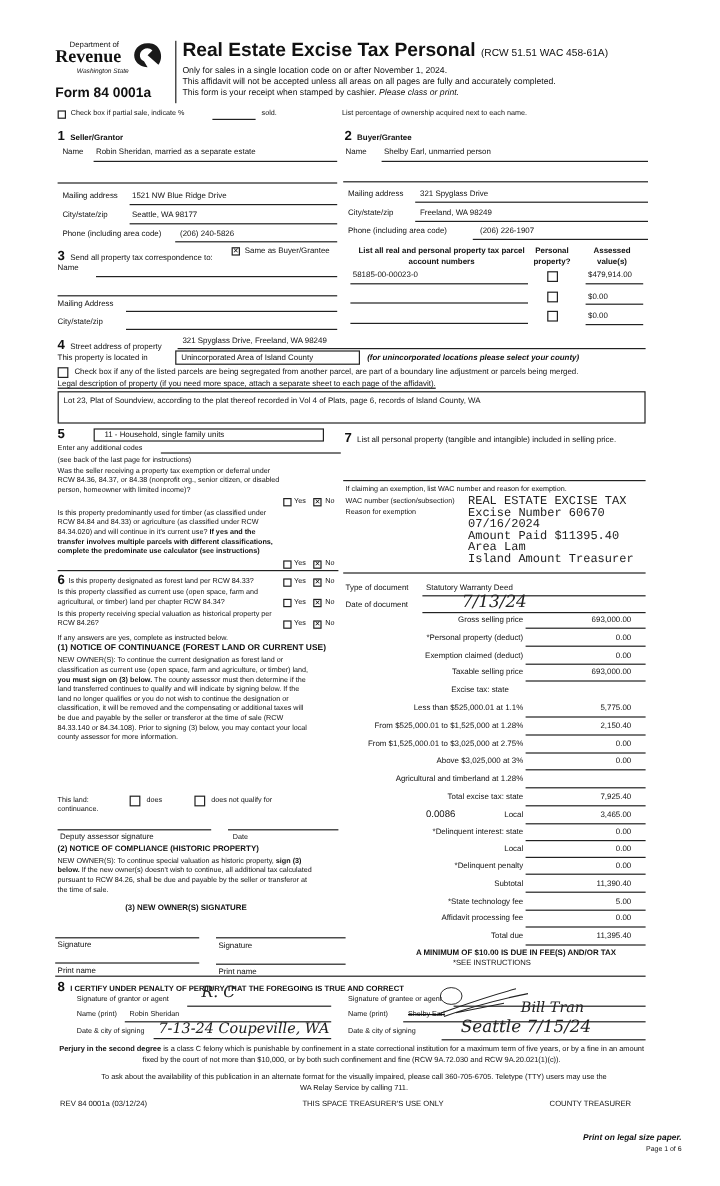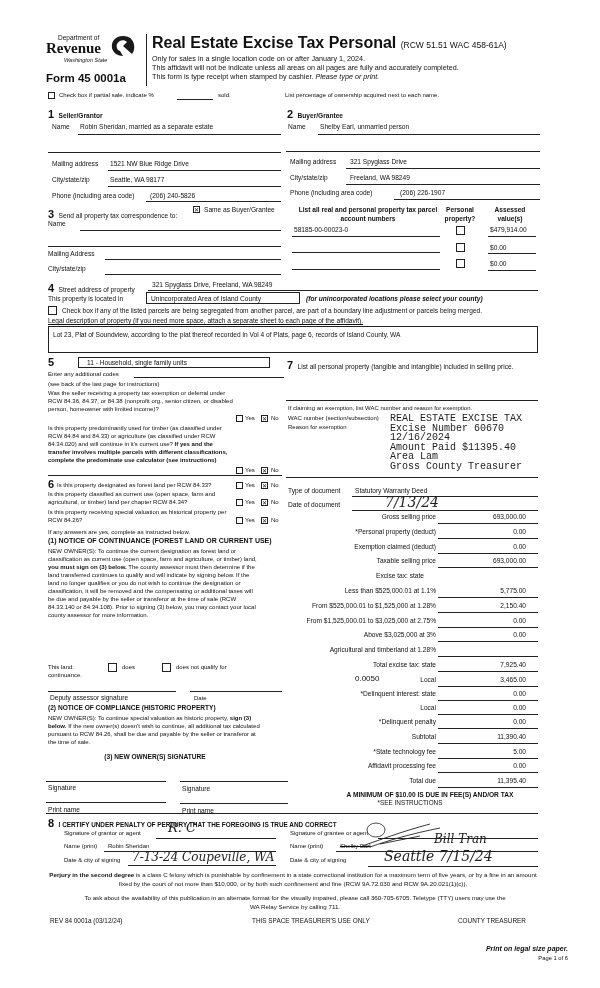--- a/index.html
+++ b/index.html
@@ -26,32 +26,32 @@
 <body>
 
 <div class="abs" style="left:46px;top:34px;width:100px;height:36px;">
   <div class="abs t6" style="left:12px;top:0;font-size:6.5px;">Department of</div>
   <div class="abs b" style="left:0;top:7px;font-size:15px;line-height:15px;font-family:'Liberation Serif',serif;">Revenue</div>
   <div class="abs i" style="left:18px;top:23px;font-size:5.5px;">Washington State</div>
   <svg class="abs" style="left:64px;top:0;" width="26" height="24" viewBox="0 0 26 24">
     <path d="M13 2 C5 2 1 8 2 14 C3 19 8 22 13 22 L10 17 C7 16 6 13 7 10 C9 6 14 5 17 8 L13 12 L22 20 C25 16 25 10 22 6 C20 3 17 2 13 2 Z" fill="#1a1a1a"></path>
   </svg>
 </div>
-<div class="abs b" style="left:46px;top:72px;font-size:11.5px;">Form 45 0001a</div>
+<div class="abs b" style="left:46px;top:72px;font-size:11.5px;">Form 84 0001a</div>
 <div class="abs" style="left:146px;top:34px;width:0;height:52px;border-left:1.5px solid #222;"></div>
 
 <div class="abs" style="left:152px;top:34px;width:440px;">
   <span class="b" style="font-size:16px;">Real Estate Excise Tax Personal</span>
   <span style="font-size:8.5px;">(RCW 51.51 WAC 458-61A)</span>
 </div>
-<div class="abs t8" style="left:152px;top:54px;">Only for sales in a single location code on or after January 1, 2024.</div>
-<div class="abs t8" style="left:152px;top:63px;">This affidavit will not be indicate unless all areas on all pages are fully and accurately completed.</div>
+<div class="abs t8" style="left:152px;top:54px;">Only for sales in a single location code on or after November 1, 2024.</div>
+<div class="abs t8" style="left:152px;top:63px;">This affidavit will not be accepted unless all areas on all pages are fully and accurately completed.</div>
 <div class="abs t8" style="left:152px;top:72px;">
-  <span>This form is type receipt when stamped by cashier.</span>
-  <span class="i">Please type or print.</span>
+  <span>This form is your receipt when stamped by cashier.</span>
+  <span class="i">Please class or print.</span>
 </div>
 
 <div class="cb" style="left:48px;top:92px;"></div>
 <div class="abs t6" style="left:59px;top:91px;">Check box if partial sale, indicate %</div>
 <div class="line" style="left:177px;top:99px;width:36px;"></div>
 <div class="abs t6" style="left:218px;top:91px;">sold.</div>
 <div class="abs t6" style="left:285px;top:91px;">List percentage of ownership acquired next to each name.</div>
 
 <div class="abs" style="left:48px;top:104px;">
   <span class="num">1</span>
@@ -173,24 +173,24 @@
   <span class="t7">List all personal property (tangible and intangible) included in selling price.</span>
 </div>
 <div class="line" style="left:286px;top:400px;width:252px;"></div>
 <div class="abs t6" style="left:288px;top:404px;">If claiming an exemption, list WAC number and reason for exemption.</div>
 <div class="abs t6" style="left:288px;top:414px;">WAC number (section/subsection)</div>
 <div class="abs t6" style="left:288px;top:423px;">Reason for exemption</div>
 
 <div class="abs stamp" style="left:390px;top:414px;width:142px;">
   <div>REAL ESTATE EXCISE TAX</div>
   <div>Excise Number 60670</div>
-  <div>12/16/2024</div>
+  <div>07/16/2024</div>
   <div>Amount Paid $11395.40</div>
   <div>Area Lam</div>
-  <div>Gross County Treasurer</div>
+  <div>Island Amount Treasurer</div>
 </div>
 <div class="line thick" style="left:286px;top:477px;width:252px;"></div>
 
 <div class="abs num" style="left:48px;top:478px;">6</div>
 <div class="abs t6" style="left:57px;top:481px;width:175px;">Is this property designated as forest land per RCW 84.33?</div>
 <div class="cb" style="left:236px;top:482px;"></div>
 <div class="abs t6" style="left:245px;top:481px;">Yes</div>
 <div class="cb x" style="left:261px;top:482px;"></div>
 <div class="abs t6" style="left:271px;top:481px;">No</div>
 
@@ -297,21 +297,21 @@
     <div class="abs t6 right" style="left:286px;top:646px;width:150px;font-size:6.6px;">Agricultural and timberland at 1.28%</div>
     <div class="abs t6 right" style="left:440px;top:646px;width:86px;font-size:6.6px;"></div>
     <div class="line" style="left:438px;top:656px;width:100px;"></div>
   </div>
   <div>
     <div class="abs t6 right" style="left:286px;top:661px;width:150px;font-size:6.6px;">Total excise tax: state</div>
     <div class="abs t6 right" style="left:440px;top:661px;width:86px;font-size:6.6px;">7,925.40</div>
     <div class="line" style="left:438px;top:671px;width:100px;"></div>
   </div>
   <div>
-    <div class="abs" style="left:355px;top:674px;font-size:8px;">0.0050</div>
+    <div class="abs" style="left:355px;top:674px;font-size:8px;">0.0086</div>
     <div class="abs t6 right" style="left:386px;top:676px;width:50px;font-size:6.6px;">Local</div>
     <div class="abs t6 right" style="left:440px;top:676px;width:86px;font-size:6.6px;">3,465.00</div>
     <div class="line" style="left:438px;top:686px;width:100px;"></div>
   </div>
   <div>
     <div class="abs t6 right" style="left:286px;top:690px;width:150px;font-size:6.6px;">*Delinquent interest: state</div>
     <div class="abs t6 right" style="left:440px;top:690px;width:86px;font-size:6.6px;">0.00</div>
     <div class="line" style="left:438px;top:700px;width:100px;"></div>
   </div>
   <div>

